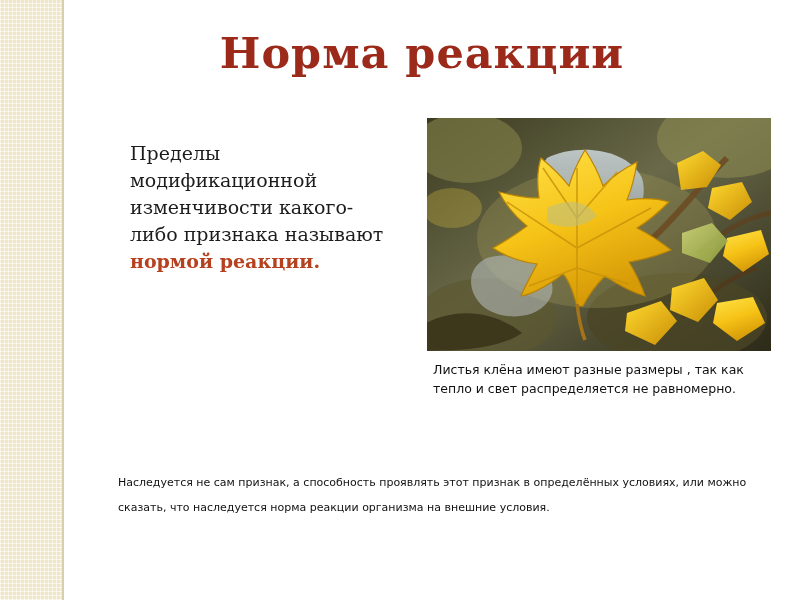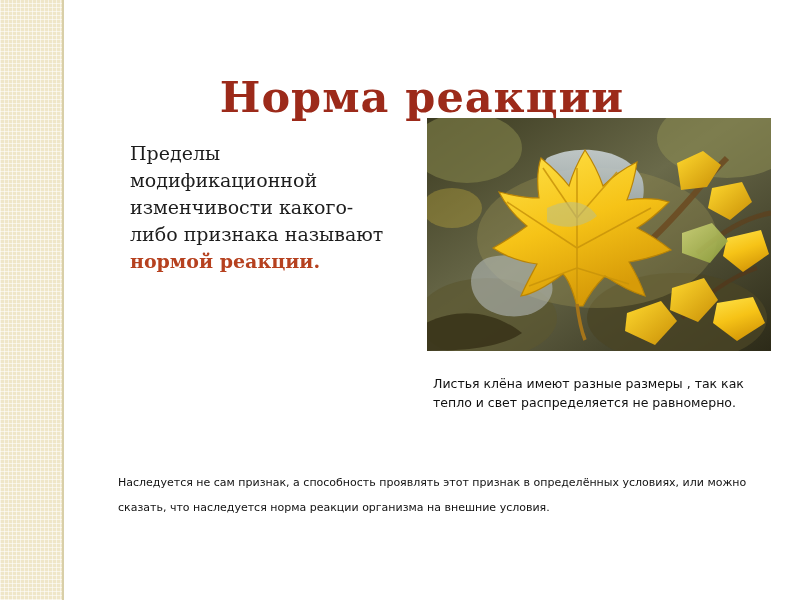--- a/index.html
+++ b/index.html
@@ -49,21 +49,20 @@
     left: 62px;
     top: 28px;
     width: 720px;
     text-align: center;
     font-family: "DejaVu Serif", serif;
     font-weight: bold;
     font-size: 43px;
     letter-spacing: 1px;
     color: #9c2a1a;
     white-space: nowrap;
-    margin-top: 44px;
   }
 
   
   .lead {
     position: absolute;
     left: 130px;
     top: 140px;
     width: 270px;
     font-family: "DejaVu Serif", serif;
     font-size: 19px;
@@ -87,21 +86,21 @@
     background: #2a2213;
   }
   .photo svg {
     display: block;
   }
 
   
   .caption {
     position: absolute;
     left: 433px;
-    top: 374px;
+    top: 360px;
     width: 340px;
     font-family: "DejaVu Sans", sans-serif;
     font-size: 12.5px;
     line-height: 19px;
     color: #111111;
   }
 
   
   .bottom-text {
     position: absolute;

